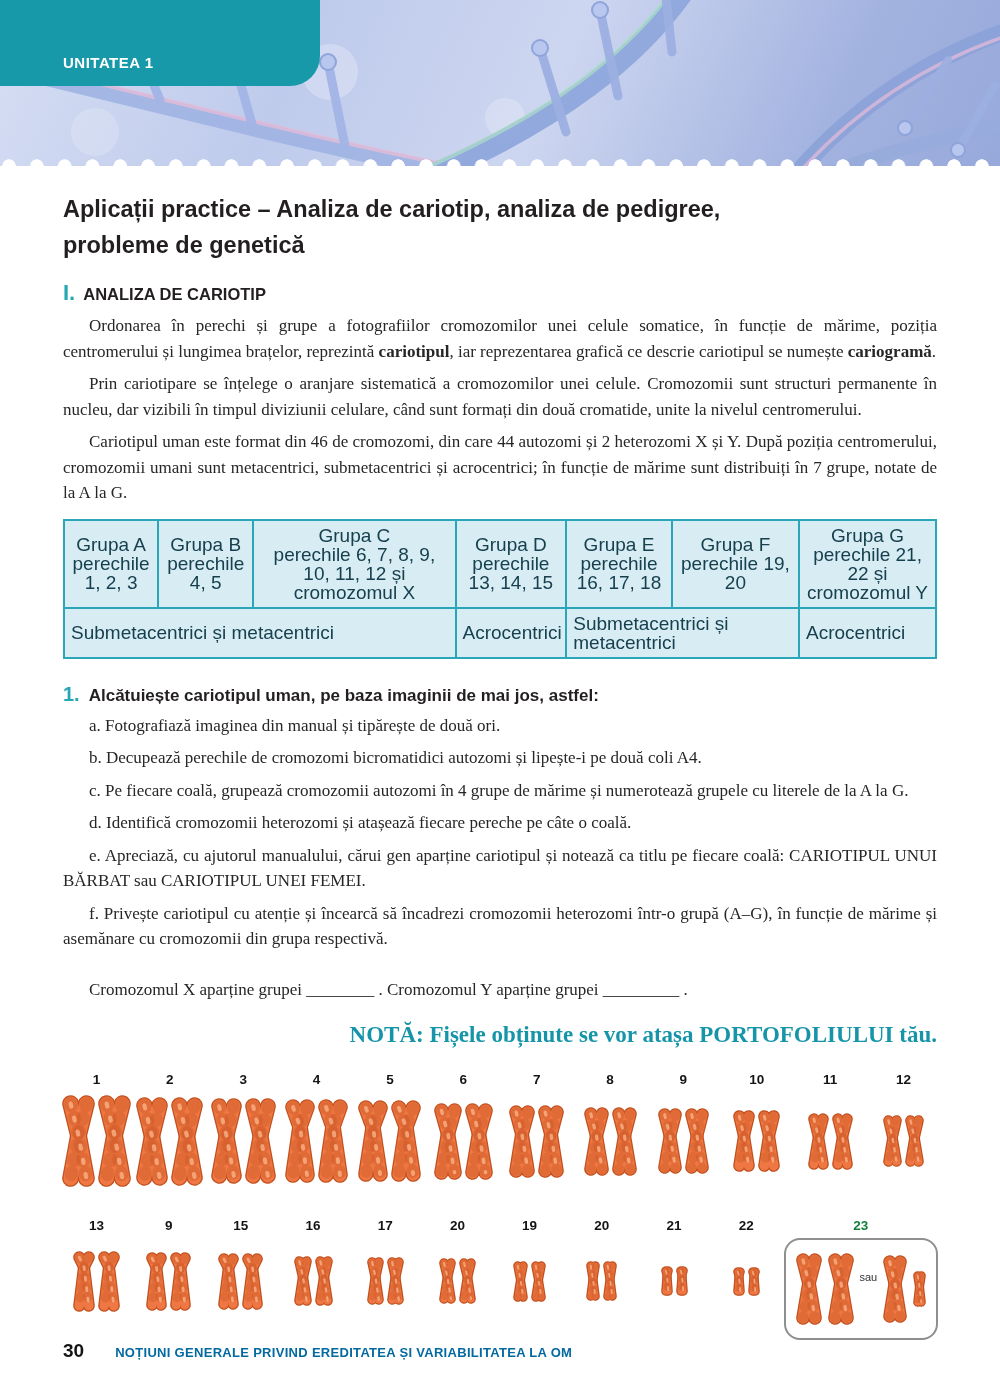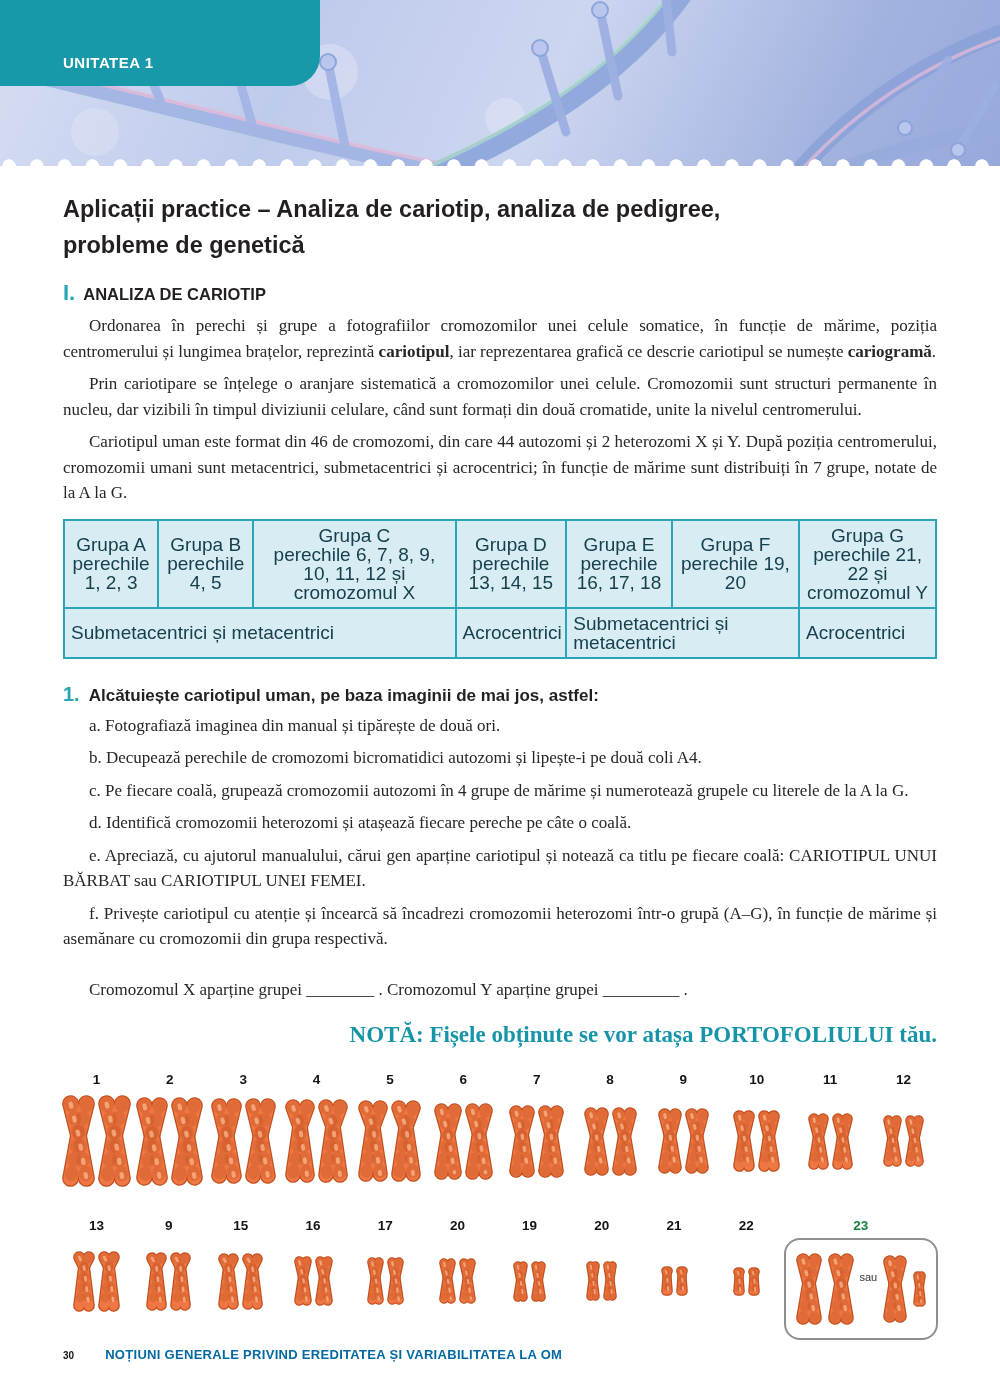--- a/index.html
+++ b/index.html
@@ -50,21 +50,21 @@
   .kar-wrap{display:flex;align-items:center;gap:3px;}
   .kar-wrap.r1{height:98px;}
   .kar-wrap.r2{height:86px;}
   .kar-cell.sex{width:152px;}
   .sex-box{border:2px solid #8f8f8f;border-radius:16px;background:#fff;display:flex;
         align-items:center;gap:6px;padding:9px 10px;height:80px;}
   .sau{font-family:"Liberation Sans",sans-serif;font-size:11px;color:#333;transform:translateY(-12px);}
   
   .footer{position:absolute;left:63px;bottom:28px;display:flex;align-items:baseline;gap:31px;
         font-family:"Liberation Sans",sans-serif;font-weight:bold;}
-  .footer .page-num{font-size:10px;color:#141414;}
+  .footer .page-num{font-size:19px;color:#141414;}
   .footer .footer-title{font-size:13px;color:#0369a1;letter-spacing:.3px;}
 </style>
 </head>
 <body>
 
 <div class="page">
 
   <header class="hero">
     <svg width="1000" height="166" viewBox="0 0 1000 166" aria-hidden="true">
       <circle cx="330" cy="72" r="28" fill="#ffffff" opacity="0.25"></circle>

